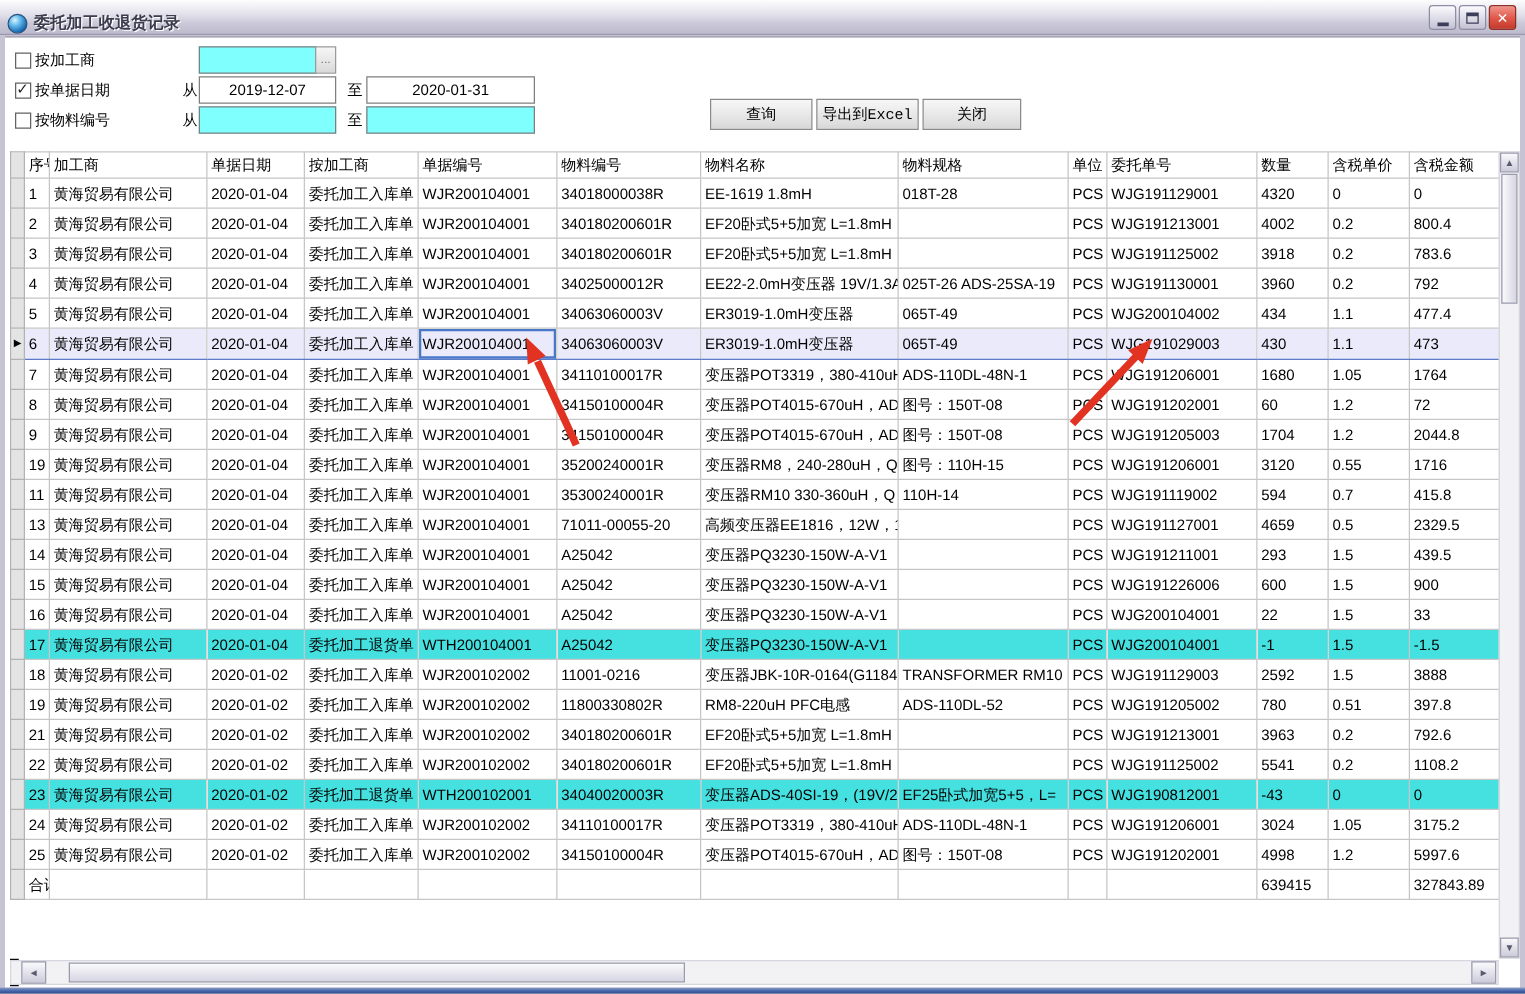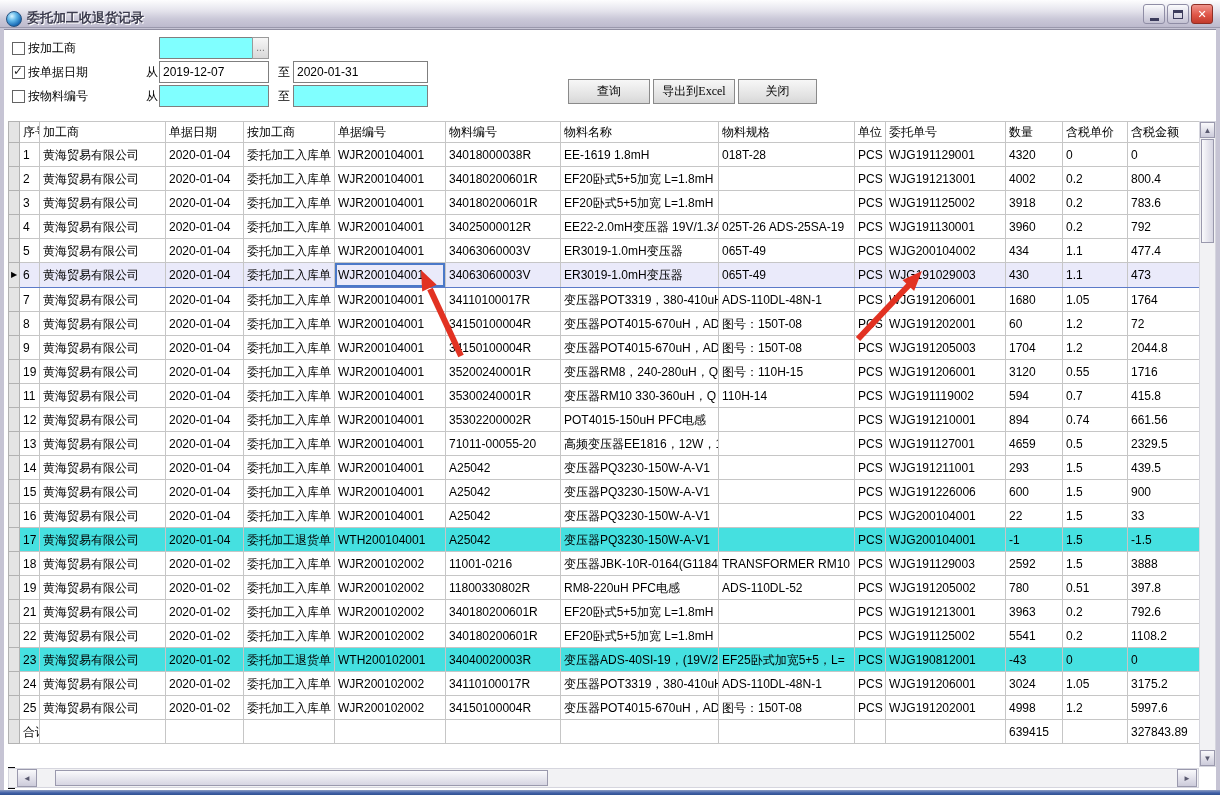--- a/index.html
+++ b/index.html
@@ -19,26 +19,26 @@
     background:linear-gradient(#fbfbfd,#d9d8e4 60%,#c3c1d2);display:flex;align-items:center;justify-content:center;
     font-size:11px;color:#3a3a55;cursor:default;}
   .wbtn.close{background:linear-gradient(#f0948c,#df5648 55%,#c23a2c);border-color:#8f2f26;color:#fff;font-weight:bold;}
   .glyph-min{width:9px;height:3px;background:#3c3c5c;margin-top:11px;}
   .glyph-max{width:10px;height:9px;border:1px solid #3c3c5c;border-top:3px solid #3c3c5c;}
   
   .client{position:absolute;left:4px;top:29px;width:1212px;height:762px;background:#ffffff;border-top:1px solid #8f8da0;}
   .lbl{position:absolute;line-height:15px;}
   .cb{position:absolute;width:13px;height:13px;background:#fff;border:1px solid #636363;text-align:center;}
   .cb .check{position:absolute;left:0px;top:-3px;font-size:12px;font-weight:bold;color:#222;}
-  .txt{position:absolute;height:22px;border:1px solid #7f7f7f;font-family:inherit;font-size:12px;padding:0 3px;background:#fff;}
+  .txt{position:absolute;height:22px;border:1px solid #7f7f7f;font-family:inherit;font-size:12px;padding:0 3px;background:#fff;text-align:center;}
   .txt.cyan{background:#80ffff;}
   .browse{position:absolute;width:17px;height:22px;border:1px solid #9a9a9a;background:linear-gradient(#f6f6f6,#d9d9d9);
     font-size:10px;color:#777;line-height:10px;padding:0;}
   .toolbtn{position:absolute;height:25px;border:1px solid #8a8a8a;background:linear-gradient(#f7f7f7,#e2e2e2 70%,#d7d7d7);
-    font-family:Liberation Serif, serif;font-size:12px;color:#000;padding:0;text-align:center;}
+    font-family:Liberation Mono, monospace;font-size:12px;color:#000;padding:0;text-align:center;}
   
   .gridwrap{position:absolute;left:8px;top:121px;width:1191px;}
   table.grid{border-collapse:collapse;table-layout:fixed;width:1191px;font-size:12px;}
   table.grid th,table.grid td{border:1px solid #c6c6c6;padding:0 2px 0 3px;height:24px;line-height:22px;
     white-space:nowrap;overflow:hidden;text-align:left;font-weight:normal;background:#fff;}
   table.grid thead th{height:21px;line-height:19px;}
   table.grid .gutter{background:#e4e4e4;border-color:#b2b2b2;padding:0;text-align:center;font-size:8px;line-height:24px;color:#000;}
   tr.hl td{background:#45e0e0;margin-left:48px;}
   tr.hl td.gutter{background:#e4e4e4;}
   tr.sel td{background:#eaeafa;border-top:1px solid #5b7ac8;border-bottom:1px solid #5b7ac8;}
@@ -312,36 +312,20 @@
             <td>变压器RM10 330-360uH，Q</td>
             <td>110H-14</td>
             <td>PCS</td>
             <td>WJG191119002</td>
             <td>594</td>
             <td>0.7</td>
             <td>415.8</td>
           </tr>
           <tr>
             <td class="gutter"></td>
-            <td>12</td>
-            <td>黄海贸易有限公司</td>
-            <td>2020-01-04</td>
-            <td>委托加工入库单</td>
-            <td>WJR200104001</td>
-            <td>35302200002R</td>
-            <td>POT4015-150uH PFC电感</td>
-            <td></td>
-            <td>PCS</td>
-            <td>WJG191210001</td>
-            <td>894</td>
-            <td>0.74</td>
-            <td>661.56</td>
-          </tr>
-          <tr>
-            <td class="gutter"></td>
             <td>13</td>
             <td>黄海贸易有限公司</td>
             <td>2020-01-04</td>
             <td>委托加工入库单</td>
             <td>WJR200104001</td>
             <td>71011-00055-20</td>
             <td>高频变压器EE1816，12W，1</td>
             <td></td>
             <td>PCS</td>
             <td>WJG191127001</td>

